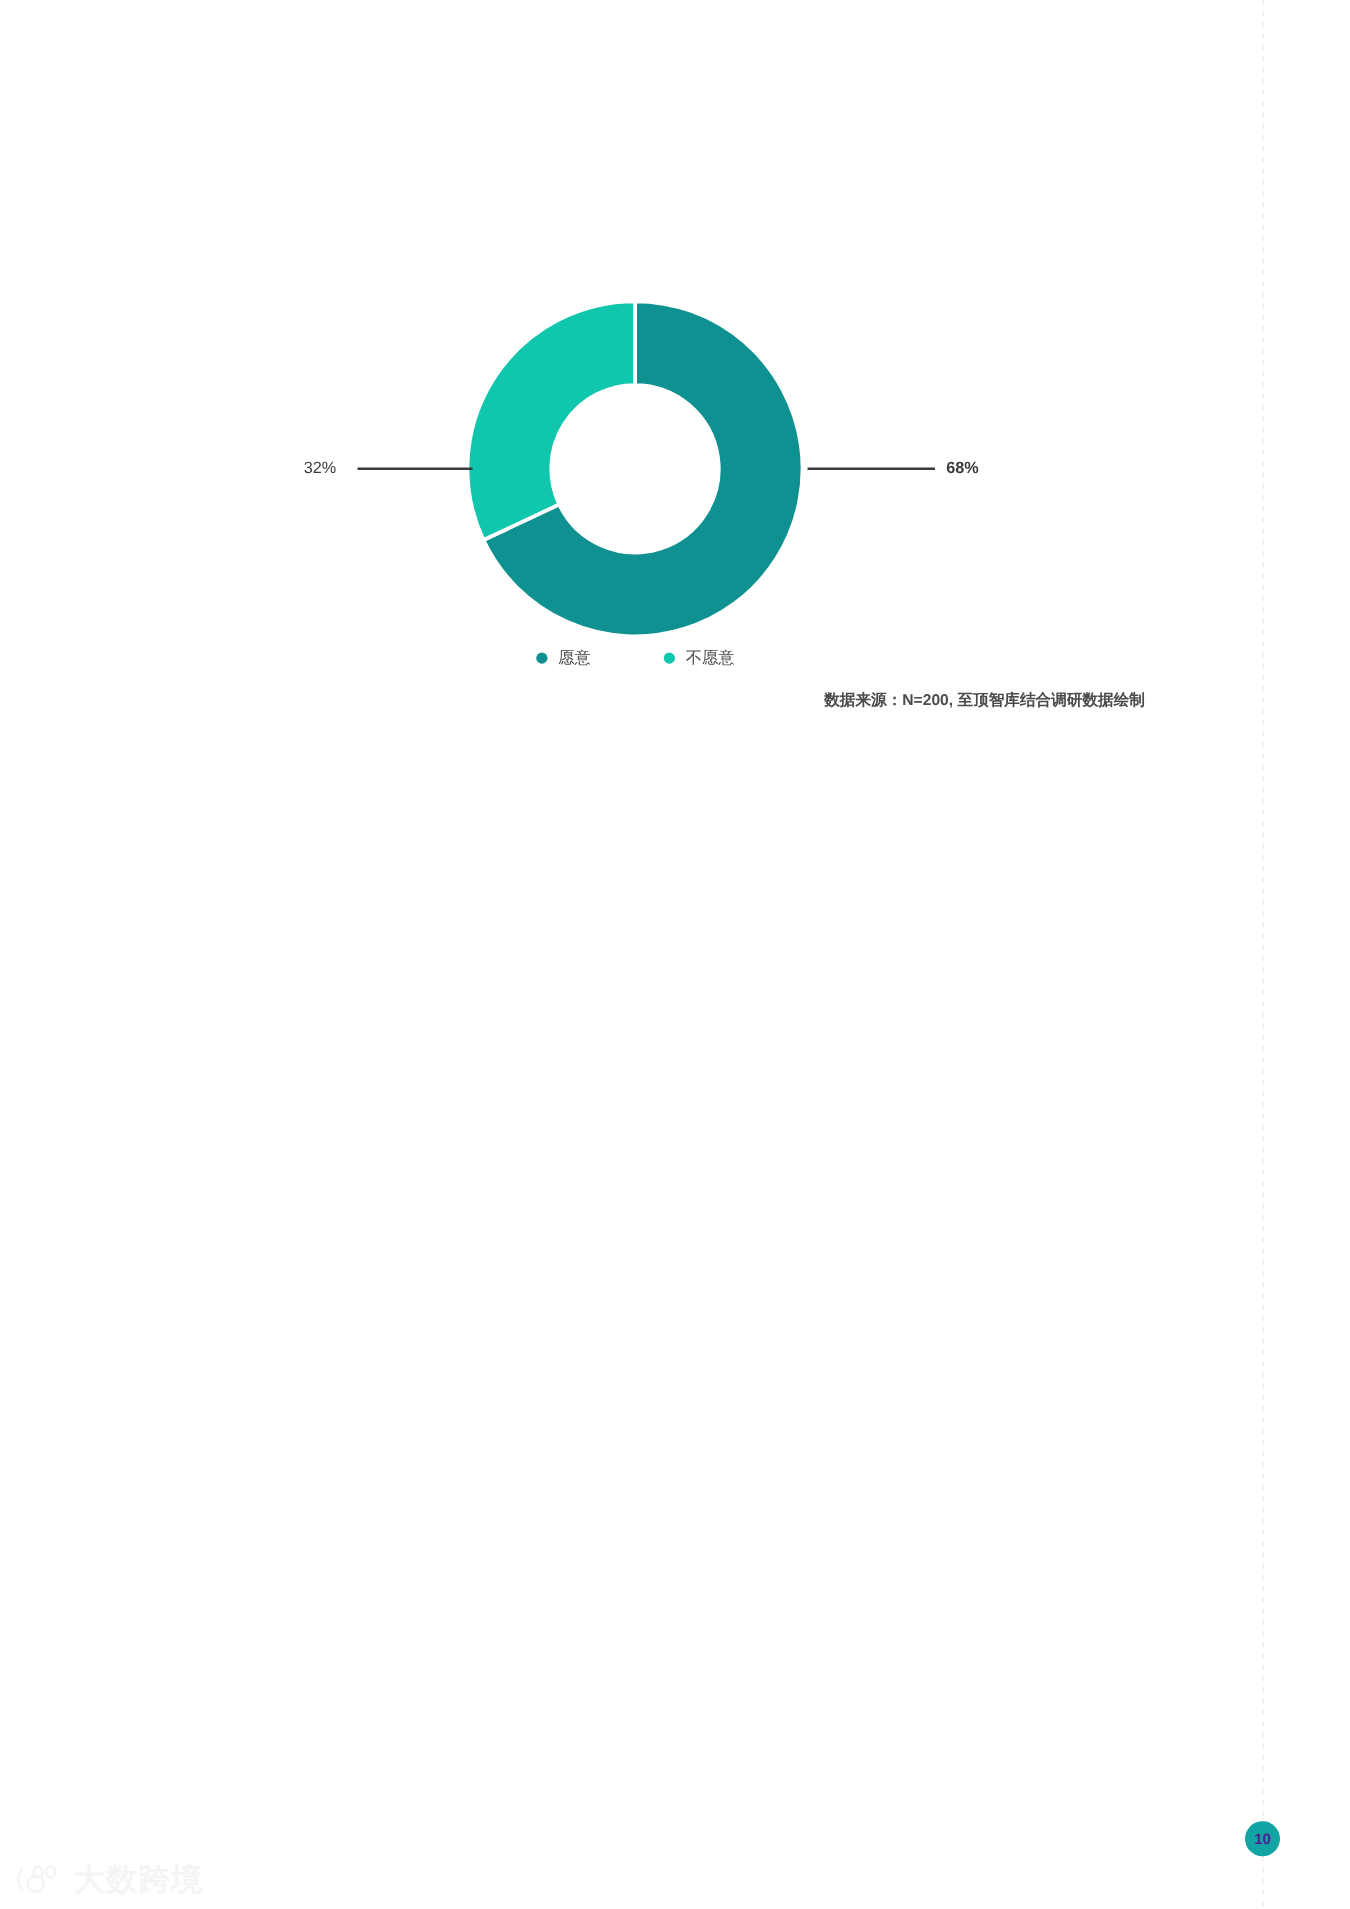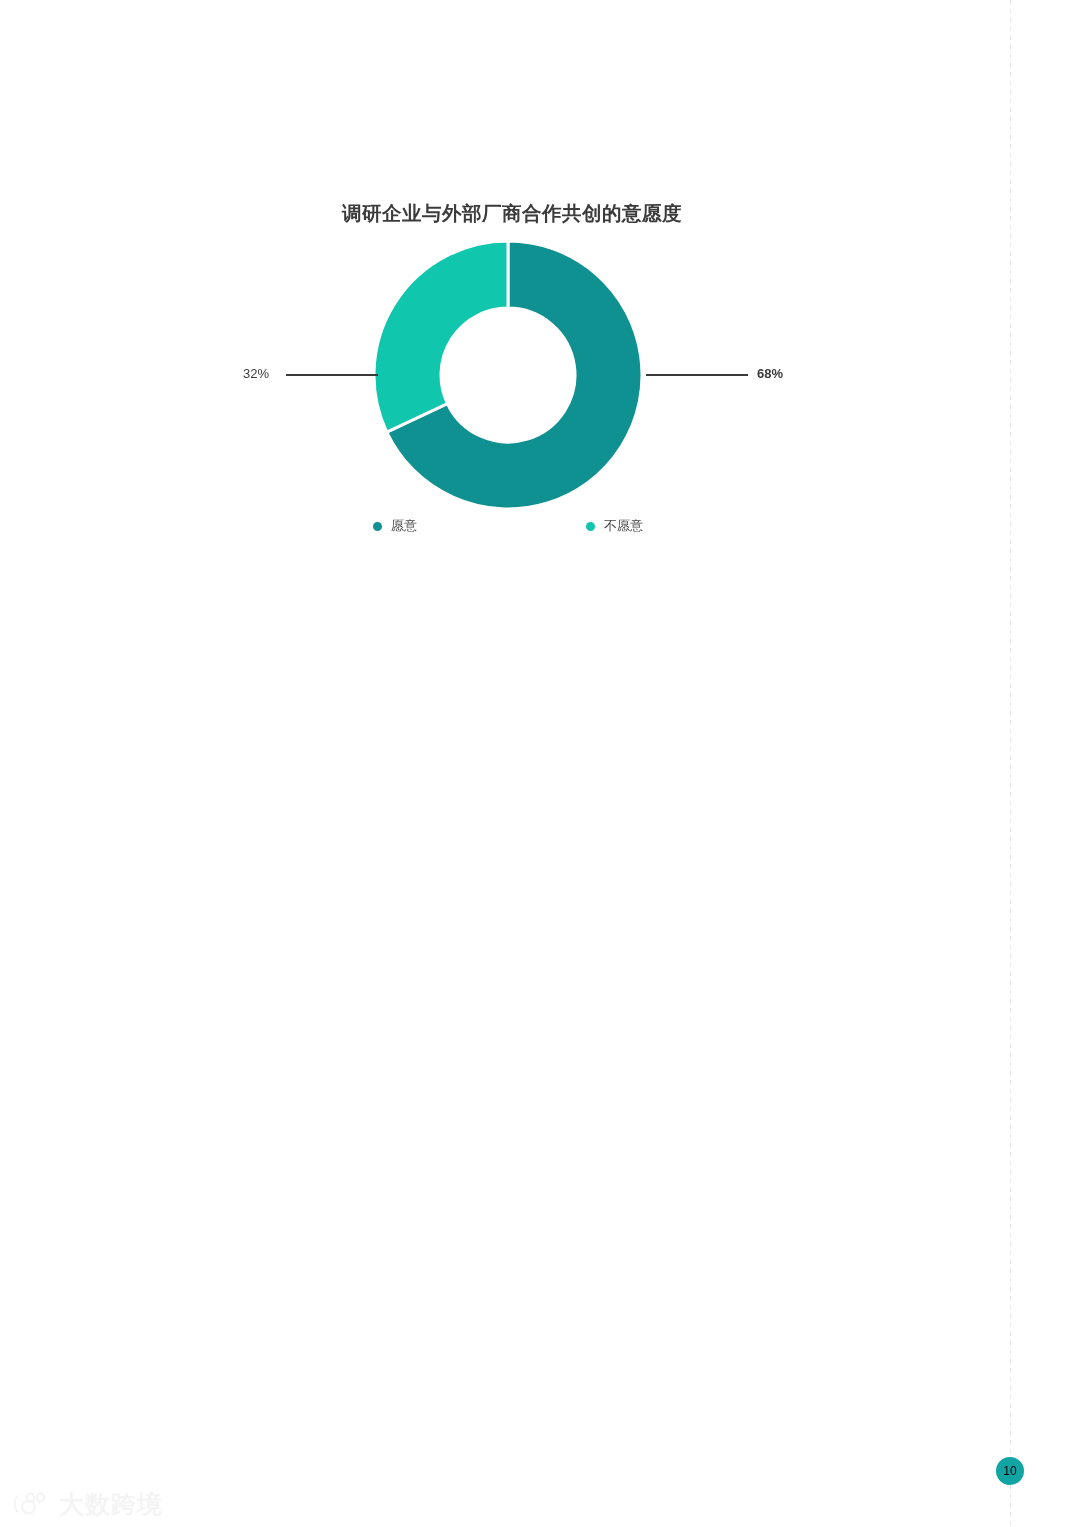--- a/index.html
+++ b/index.html
@@ -91,21 +91,21 @@
   .value-left  { left: 243px; }
   .value-right { left: 757px; font-weight: bold; }
 
   
   .legend {
     position: absolute;
     left: 373px;
     top: 518px;
     width: 270px;
     display: flex;
-    justify-content: space-between;
+    justify-content: center;
     gap: 58px;
   }
   .legend-item {
     display: flex;
     align-items: center;
     gap: 9px;
     white-space: nowrap;
   }
   .legend-dot {
     width: 9px;
@@ -136,22 +136,22 @@
     position: absolute;
     left: 996px;
     top: 1457px;
     width: 28px;
     height: 28px;
     border-radius: 50%;
     display: flex;
     align-items: center;
     justify-content: center;
     font-size: 12px;
-    font-weight: 400;
-    color: #000000;
+    font-weight: 700;
+    color: #4c1d95;
   }
 
   
   .watermark {
     position: absolute;
     left: 12px;
     bottom: 8px;
     display: flex;
     align-items: center;
     gap: 7px;
@@ -168,21 +168,20 @@
 </style>
 </head>
 <body>
 
 <div class="page" style="background: rgb(255, 255, 255);">
 
   <div class="page-rule"></div>
 
   <div class="chart-block">
 
-    <div class="chart-title">调研企业与外部厂商合作共创的意愿度</div>
 
     <div class="donut-wrap">
       <svg class="donut-svg" width="270" height="270" viewBox="0 0 270 270">
 
         <path id="seg-major" d="M 135 1 A 134 134 0 1 1 13.75317496955337 192.0544250697197 L 74.37658748477668 163.52721253485987 A 67 67 0 1 0 135 68 Z" fill="#109191" stroke="#ffffff" stroke-width="3"></path>
 
         <path id="seg-minor" d="M 13.75317496955337 192.0544250697197 A 134 134 0 0 1 134.99999999999997 1 L 135 68 A 67 67 0 0 0 74.37658748477668 163.52721253485987 Z" fill="#10C6AD" stroke="#ffffff" stroke-width="3"></path>
       </svg>
     </div>
 
@@ -196,20 +195,21 @@
       <div class="legend-item">
         <span class="legend-dot" id="dot-0" style="background: rgb(16, 145, 145);"></span>
         <span class="legend-label">愿意</span>
       </div>
       <div class="legend-item">
         <span class="legend-dot" id="dot-1" style="background: rgb(16, 198, 173);"></span>
         <span class="legend-label">不愿意</span>
       </div>
     </div>
 
+    <div class="source-note">数据来源：N=200, 至顶智库结合调研数据绘制</div>
 
   </div>
 
   <div class="page-badge" id="page-badge" style="background: rgb(18, 163, 163);">10</div>
 
   <div class="watermark">
     <svg class="wm-mark" width="40" height="26" viewBox="0 0 40 26">
       <g fill="none" stroke="#ececed" stroke-width="2.2">
         <path d="M6 4.5 C1.8 8 1.6 17 6 21.5"></path>
         <circle cx="16.5" cy="16" r="6.4"></circle>

